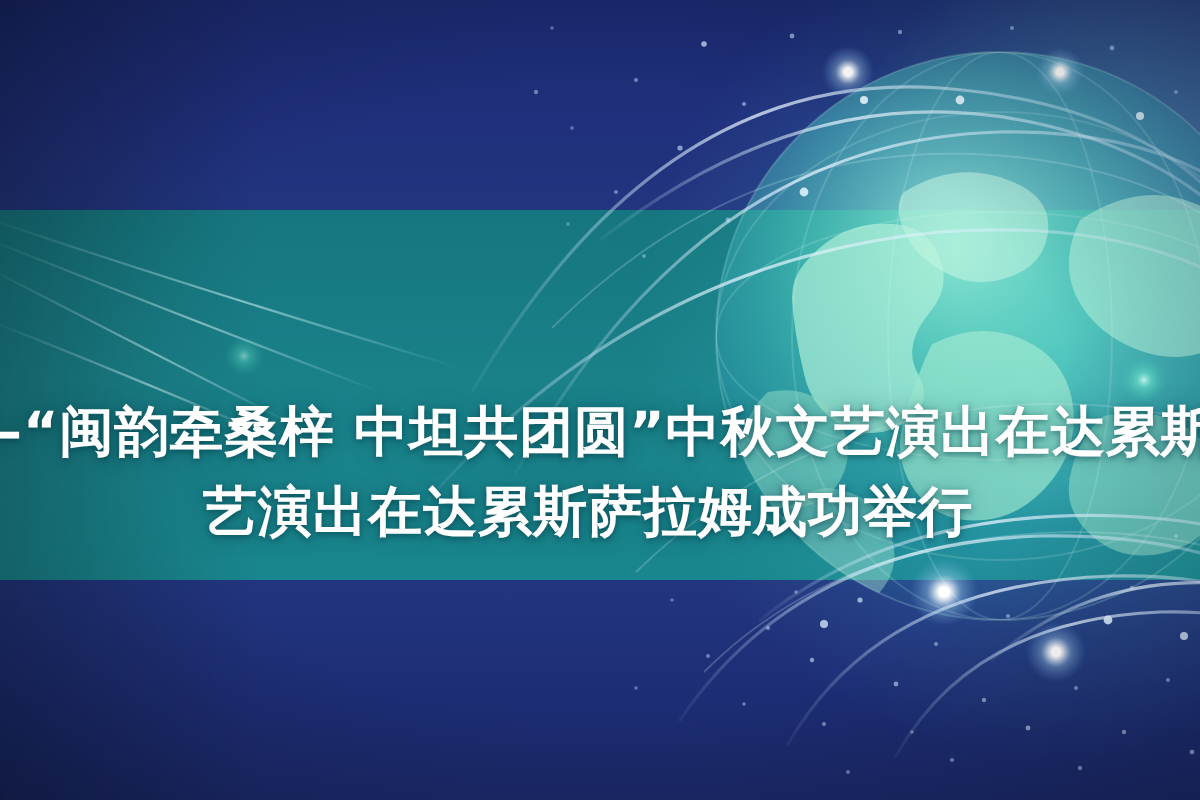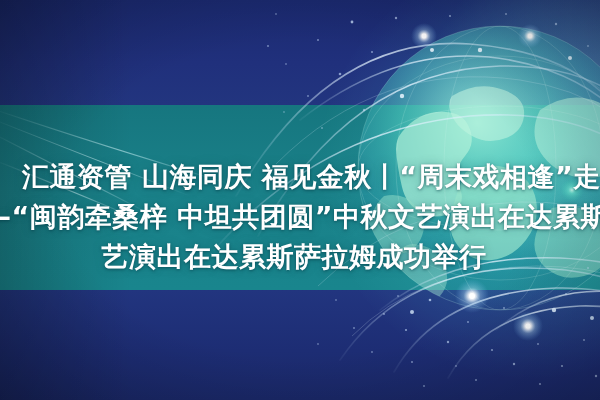--- a/index.html
+++ b/index.html
@@ -248,18 +248,17 @@
       <circle cx="588" cy="268" r="1.0" fill-opacity="0.45"></circle>
       <circle cx="318" cy="344" r="0.9" fill-opacity="0.4"></circle>
       <circle cx="398" cy="296" r="0.9" fill-opacity="0.45"></circle>
       <circle cx="424" cy="386" r="1.0" fill-opacity="0.45"></circle>
     </g>
   </svg>
 
   <div class="vignette"></div>
 
   <div class="headline">
-    <div class="line line-1">汇通资管 山海同庆 福见金秋丨“周末戏相逢”走</div>
     <div class="line line-2">—“闽韵牵桑梓 中坦共团圆”中秋文艺演出在达累斯萨</div>
     <div class="line line-3">艺演出在达累斯萨拉姆成功举行</div>
   </div>
 
 </div>
 
 </body></html>

